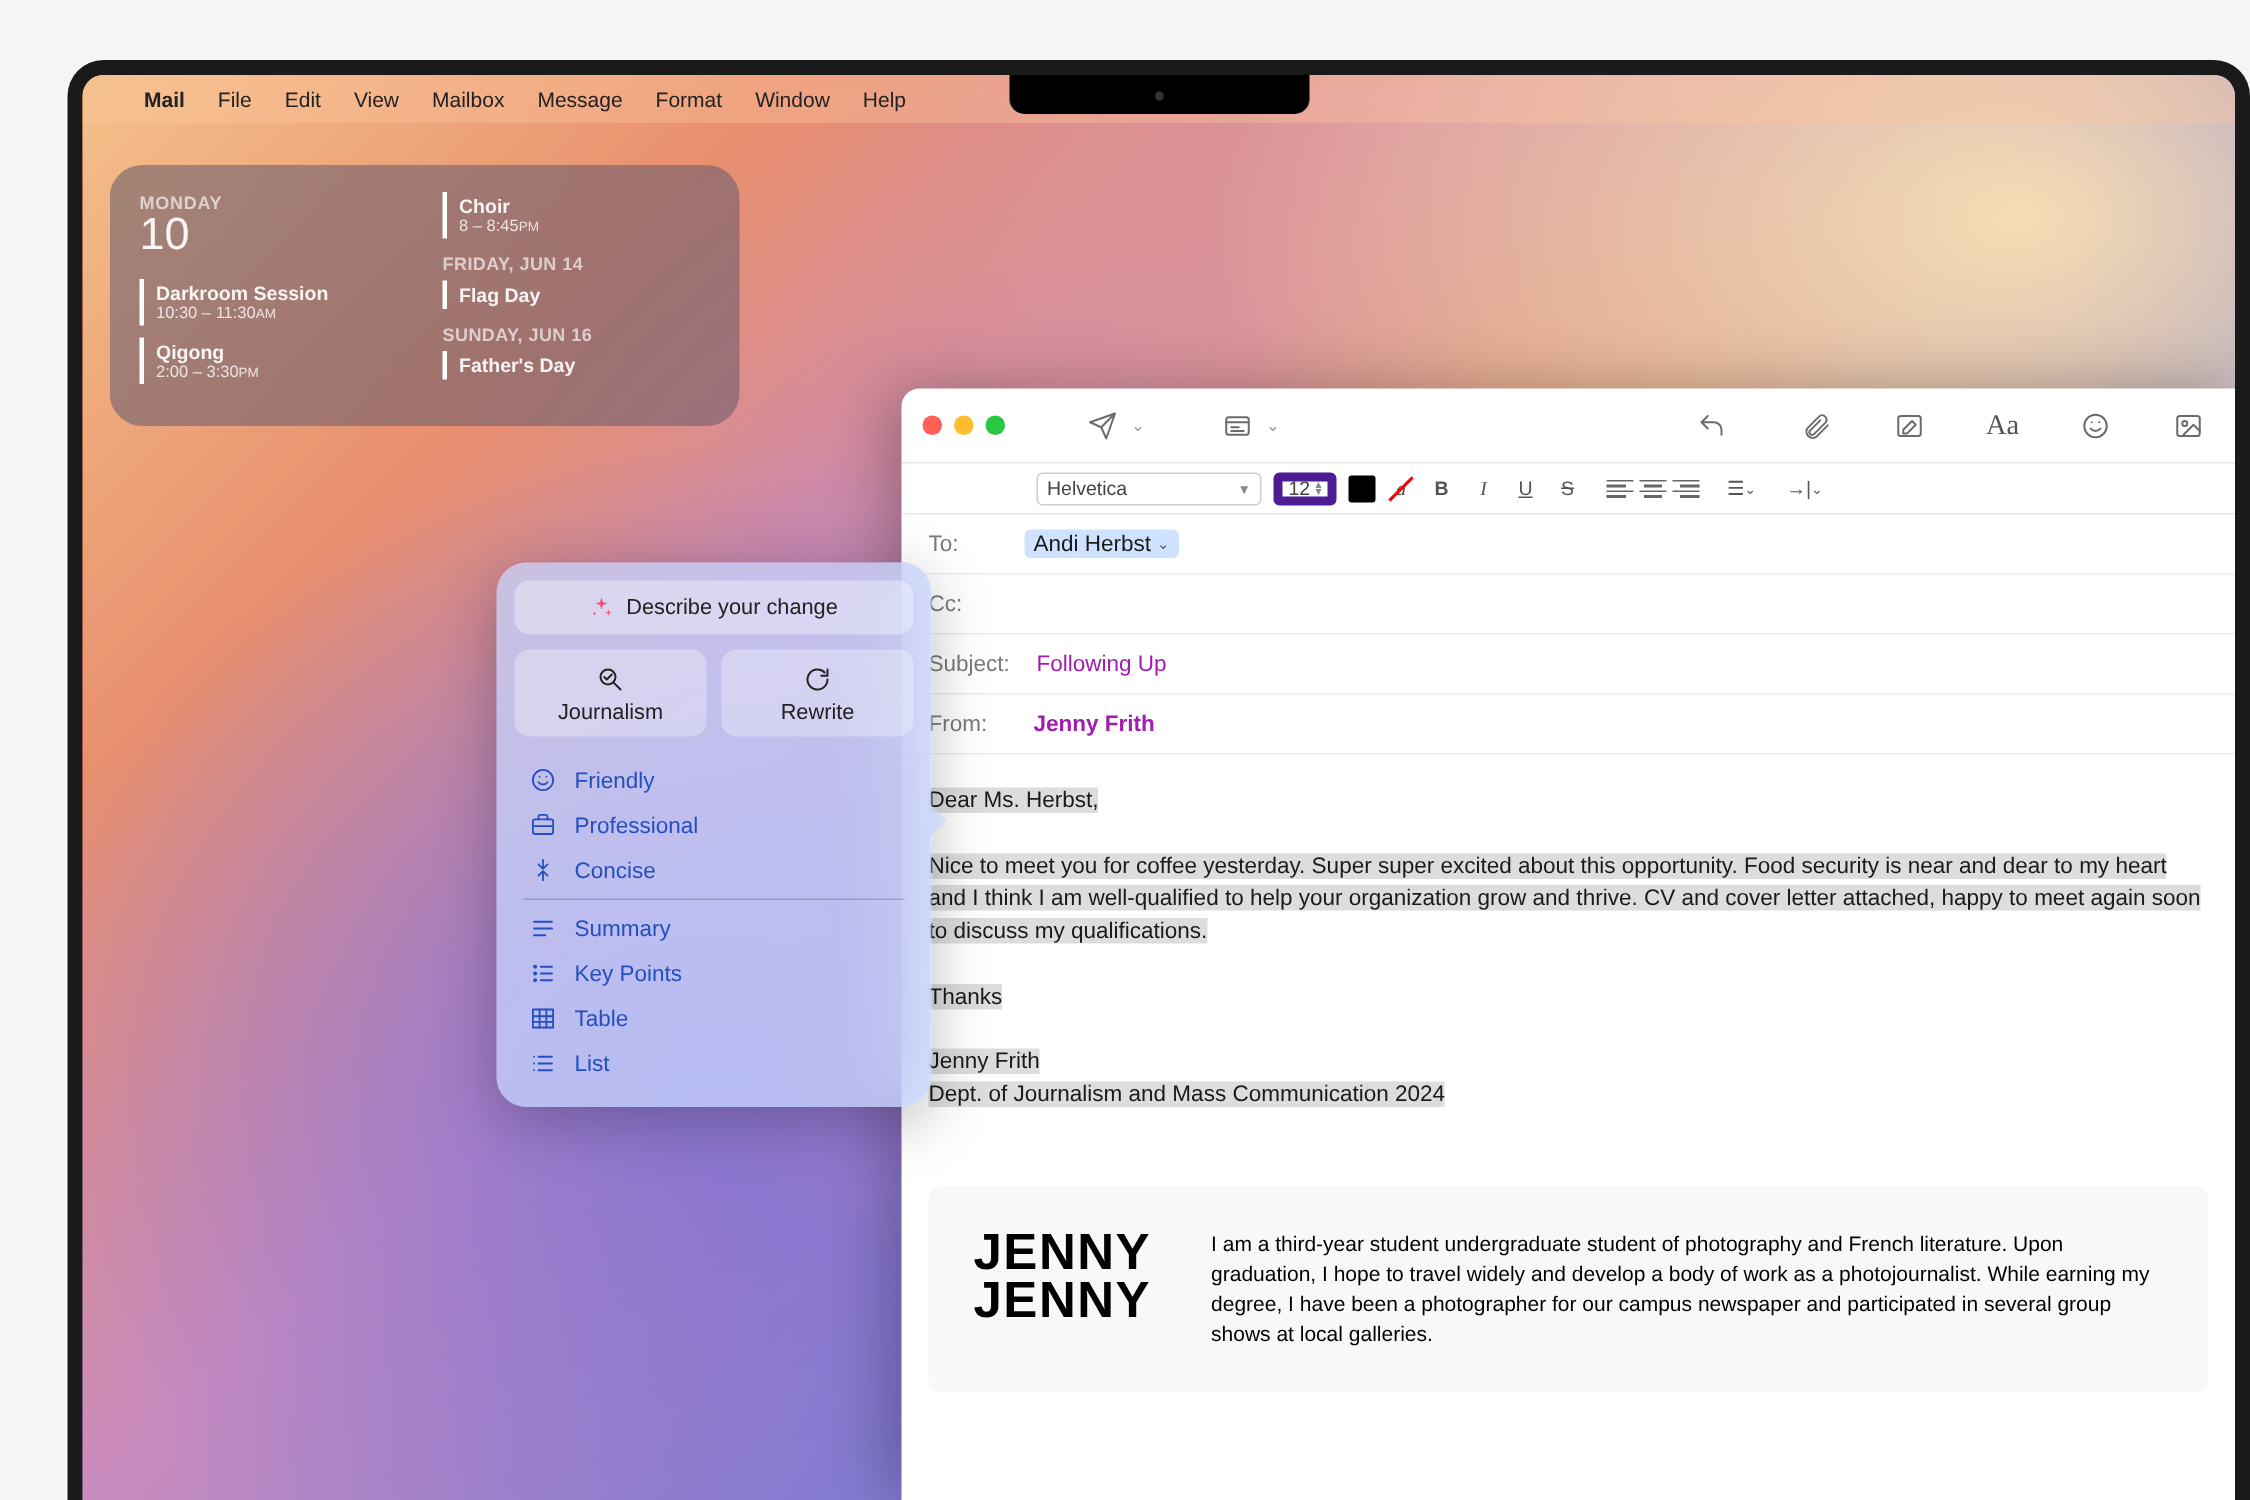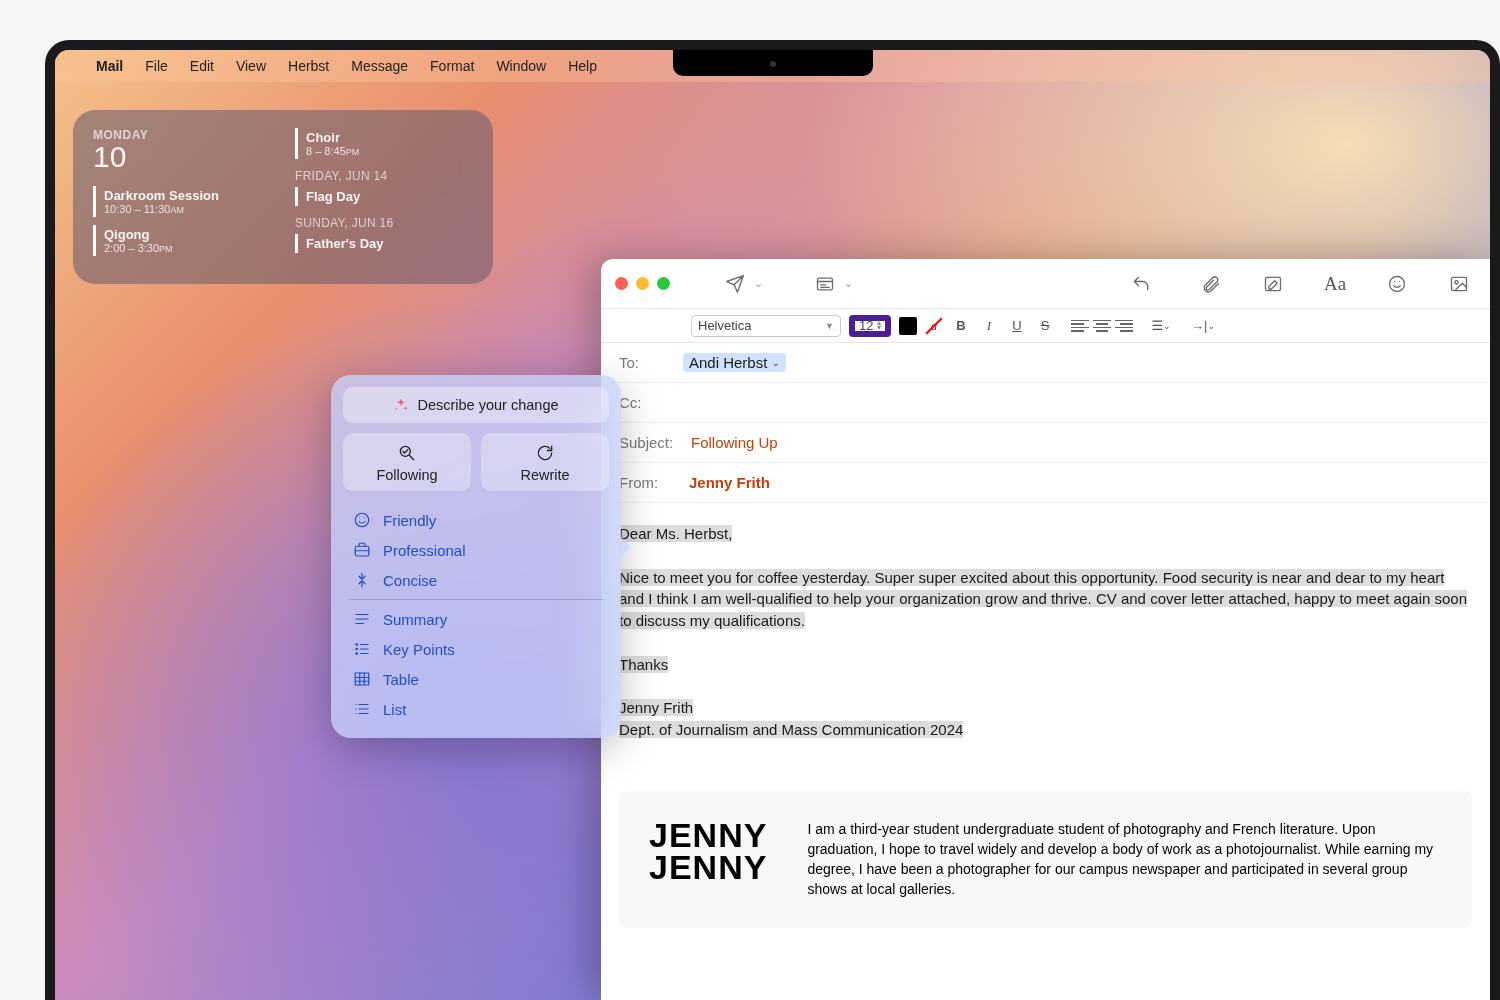--- a/index.html
+++ b/index.html
@@ -68,21 +68,21 @@
   border-radius: 22px;
   padding: 18px 20px 20px 20px;
   color: rgba(255,255,255,0.92);
   font-size: 13px;
   display: flex;
   gap: 24px;
 }
 .cal-col { flex: 1; min-width: 0; }
 .cal-day-label { font-size: 12px; font-weight: 600; letter-spacing: 0.5px; opacity: 0.7; }
 .cal-day-num { font-size: 30px; font-weight: 300; line-height: 1; margin-bottom: 14px; }
-.cal-header { font-size: 12px; font-weight: 400; letter-spacing: 0.3px; opacity: 0.7; margin: 10px 0 4px 0; }
+.cal-header { font-size: 12px; font-weight: 700; letter-spacing: 0.3px; opacity: 0.7; margin: 10px 0 4px 0; }
 .cal-event { border-left: 3px solid #fff; padding: 2px 0 2px 8px; margin-bottom: 8px; }
 .cal-event .t { font-size: 13px; font-weight: 600; }
 .cal-event .s { font-size: 11px; opacity: 0.85; }
 .cal-event .s .ampm { font-size: 9px; }
 
 
 .wtools {
   position: absolute;
   top: 325px; left: 276px;
   width: 290px;
@@ -185,21 +185,21 @@
 .tcolor::after{content:''; position:absolute; width:22px; height:2px; background:red; transform:rotate(-45deg);}
 .fb-btn { width:20px; height:20px; display:flex; align-items:center; justify-content:center; color:#555; font-size:13px;}
 .fb-btn.b{font-weight:700;} .fb-btn.i{font-style:italic;font-family:serif;} .fb-btn.u{text-decoration:underline;} .fb-btn.s{text-decoration:line-through;}
 .align-group { display:flex; gap:4px; margin-left:8px;}
 .align-btn { width:18px; display:flex; flex-direction:column; gap:2px;}
 .align-btn span{height:1.5px; background:#666;}
 
 .headers { }
 .hrow { display:flex; align-items:center; padding: 9px 18px; border-bottom: 1px solid #eee; font-size:15px; min-height: 40px; }
 .hrow .lbl { width: 64px; color:#7a7a7a; }
-.hrow .val { color:#c2410c; }
+.hrow .val { color:#a21caf; }
 .recipient { background:#cfe2ff; border-radius:4px; padding:1px 6px; display:inline-flex; align-items:center; gap:4px; color:#1a1a1a;}
 .recipient .dd{font-size:10px; color:#555;}
 
 .body-area {
   padding: 20px 18px;
   font-size: 15px;
   line-height: 1.45;
   color: #1a1a1a;
 }
 .body-area .sel { background: rgba(180,180,180,0.45); }
@@ -225,21 +225,21 @@
   <div class="screen">
     <div class="wallpaper"></div>
     <div class="notch"></div>
 
     <div class="menubar">
       <span class="apple"></span>
       <span class="item bold">Mail</span>
       <span class="item">File</span>
       <span class="item">Edit</span>
       <span class="item">View</span>
-      <span class="item">Herbst</span>
+      <span class="item">Mailbox</span>
       <span class="item">Message</span>
       <span class="item">Format</span>
       <span class="item">Window</span>
       <span class="item">Help</span>
     </div>
 
     <div class="cal-widget">
       <div class="cal-col">
         <div class="cal-day-label">MONDAY</div>
         <div class="cal-day-num">10</div>
@@ -415,21 +415,21 @@
             </svg>
           </span>
         <span>Describe your change</span>
       </div>
       <div class="wt-row2">
         <div class="wt-btn">
           <span class="ic"><svg viewBox="0 0 24 24">
                 <circle cx="10" cy="10" r="6"></circle>
                 <path d="M14.5 14.5 20 20M7 10l2 2 4-4"></path>
               </svg></span>
-          <span>Following</span>
+          <span>Journalism</span>
         </div>
         <div class="wt-btn">
           <span class="ic"><svg viewBox="0 0 24 24">
                 <path d="M20 12a8 8 0 1 1-2.3-5.6M20 4v5h-5"></path>
               </svg></span>
           <span>Rewrite</span>
         </div>
       </div>
       <div class="wt-list">
         <div class="wt-item">

